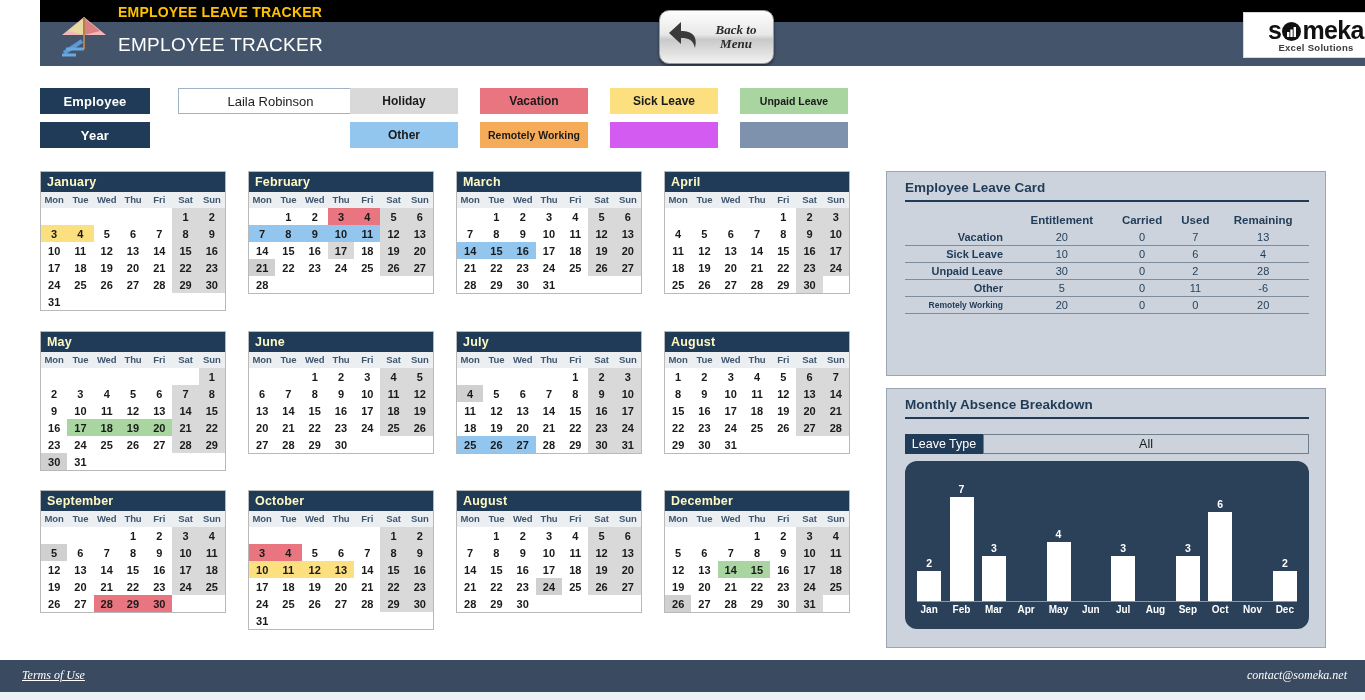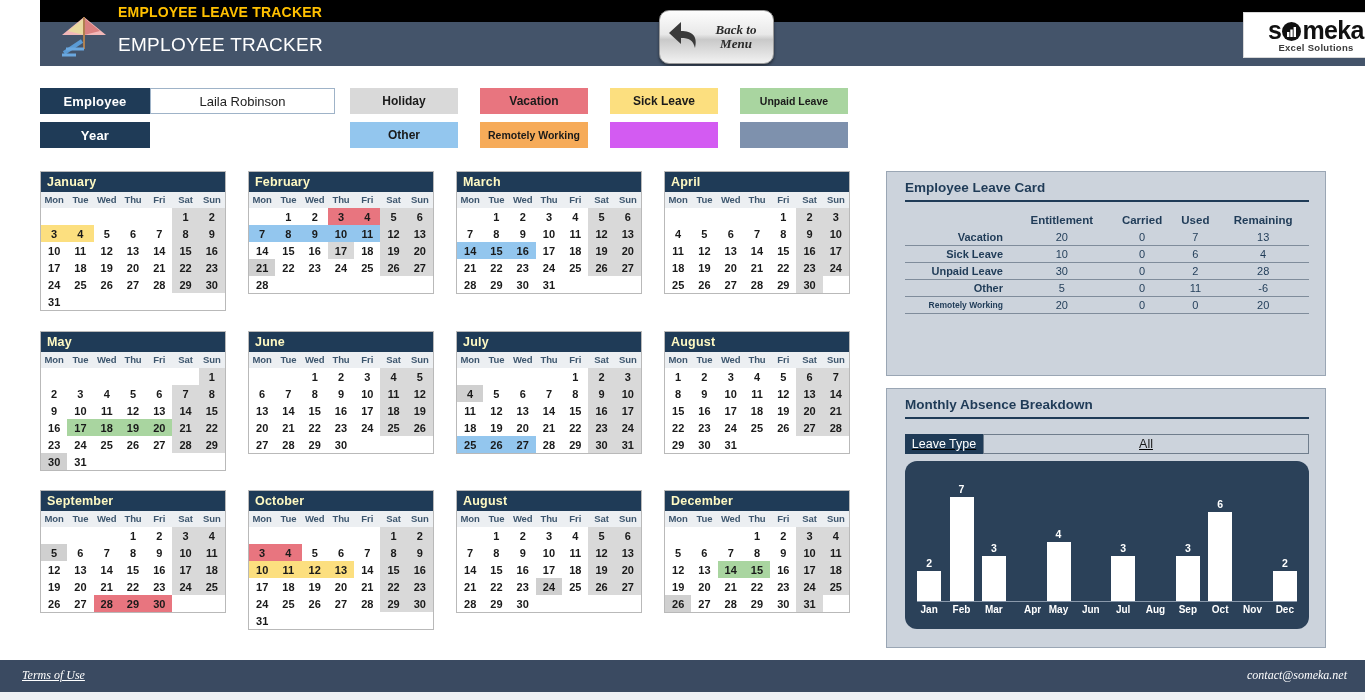--- a/index.html
+++ b/index.html
@@ -132,21 +132,21 @@
   .card-table th.rowhdr { text-align: right; width: 108px; }
   .card-table td {
     font-size: 11px; color: #1f3b57; text-align: center;
     padding: 2px 0; border-bottom: 1px solid #7f8c9b;
   }
   .card-table td.rowname {
     font-weight: bold; text-align: right; padding-right: 10px; width: 108px;
   }
   .card-table td.small { font-size: 8.5px; }
 
-  .lt-row { position: absolute; left: 18px; top: 45px; display: flex; width: 404px; text-decoration: underline; }
+  .lt-row { position: absolute; left: 18px; top: 45px; display: flex; width: 404px; }
   .lt-label {
     width: 78px; height: 20px; background: #1f3b57; color: #ffffff;
     font-size: 12.5px; display: flex; align-items: center; justify-content: center;
   }
   .lt-value {
     flex: 1; height: 20px; background: #ccd3dc; border: 1px solid #6f7d8c;
     font-size: 12.5px; color: #1a1a1a; display: flex;
     align-items: center; justify-content: center;
   }
 
@@ -231,21 +231,21 @@
           <rect x="11.6" y="5" width="2.4" height="10" fill="#ffffff"></rect>
         </svg>
       </span>
       <span>meka</span>
     </div>
     <div class="logo-sub">Excel Solutions</div>
   </div>
 </div>
 
 <div class="controls">
-  <div class="ctl-row" style="left:40px; top:22px;">
+  <div class="ctl-row" style="left:40px; top:22px;gap:28px;">
     <div class="ctl-label">Employee</div>
     <div class="ctl-value">Laila Robinson</div>
   </div>
   <div class="ctl-row" style="left:40px; top:56px;">
     <div class="ctl-label">Year</div>
   </div>
 
   <div id="legend-holder">
       <div class="legend-cell" style="left: 350px; top: 22px; background: rgb(217, 217, 217);">Holiday</div>
       <div class="legend-cell" style="left: 480px; top: 22px; background: rgb(232, 117, 127);">Vacation</div>
@@ -968,21 +968,21 @@
           <div class="bar-col" style="left: 359.833px;">
             <div class="bar-val">2</div>
             <div class="bar" style="height: 30px; background: rgb(255, 255, 255);"></div>
           </div>
         </div>
       <div class="chart-axis"></div>
       <div class="chart-labels" id="chart-labels">
           <div class="chart-lbl" style="left: 1.16667px;">Jan</div>
           <div class="chart-lbl" style="left: 33.5px;">Feb</div>
           <div class="chart-lbl" style="left: 65.8333px;">Mar</div>
-          <div class="chart-lbl" style="left: 98.1667px; text-align: right;">Apr</div>
+          <div class="chart-lbl" style="left: 98.1667px;">Apr</div>
           <div class="chart-lbl" style="left: 130.5px;">May</div>
           <div class="chart-lbl" style="left: 162.833px;">Jun</div>
           <div class="chart-lbl" style="left: 195.167px;">Jul</div>
           <div class="chart-lbl" style="left: 227.5px;">Aug</div>
           <div class="chart-lbl" style="left: 259.833px;">Sep</div>
           <div class="chart-lbl" style="left: 292.167px;">Oct</div>
           <div class="chart-lbl" style="left: 324.5px;">Nov</div>
           <div class="chart-lbl" style="left: 356.833px;">Dec</div>
         </div>
     </div>

